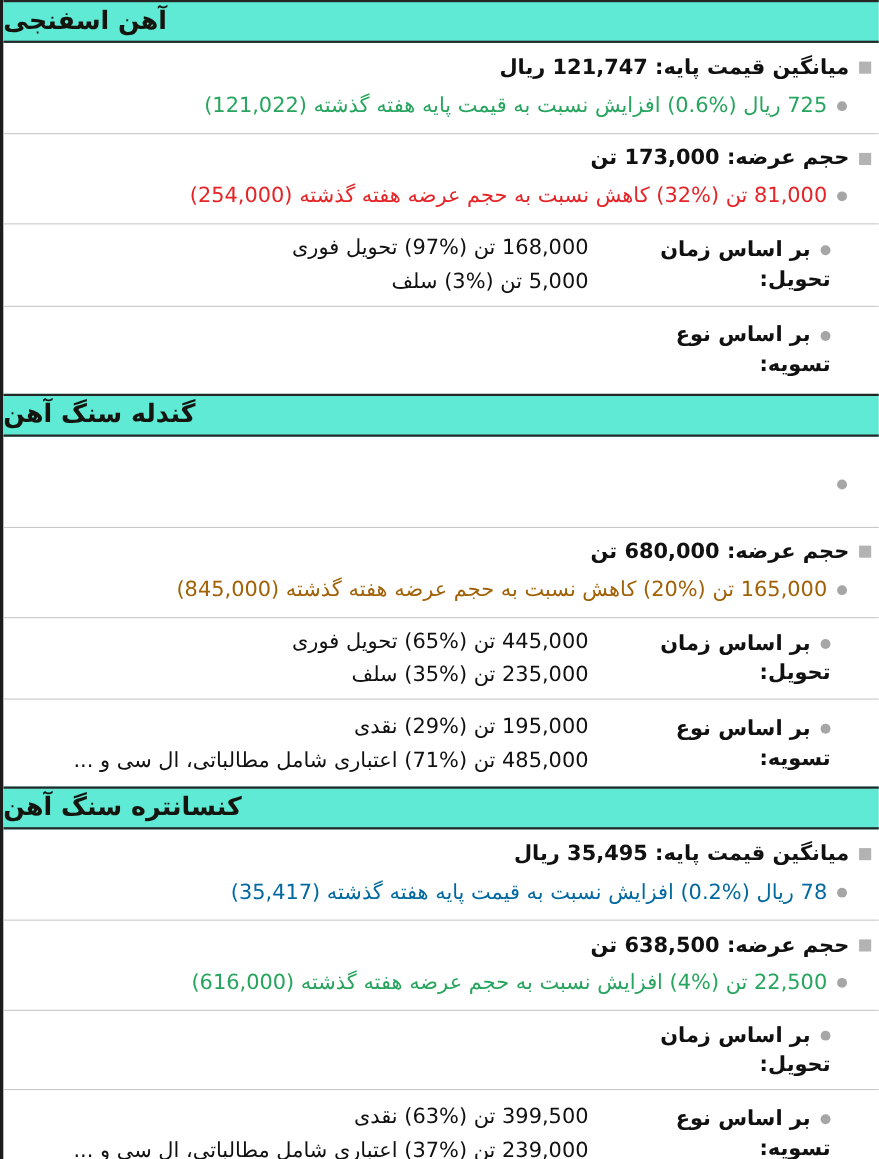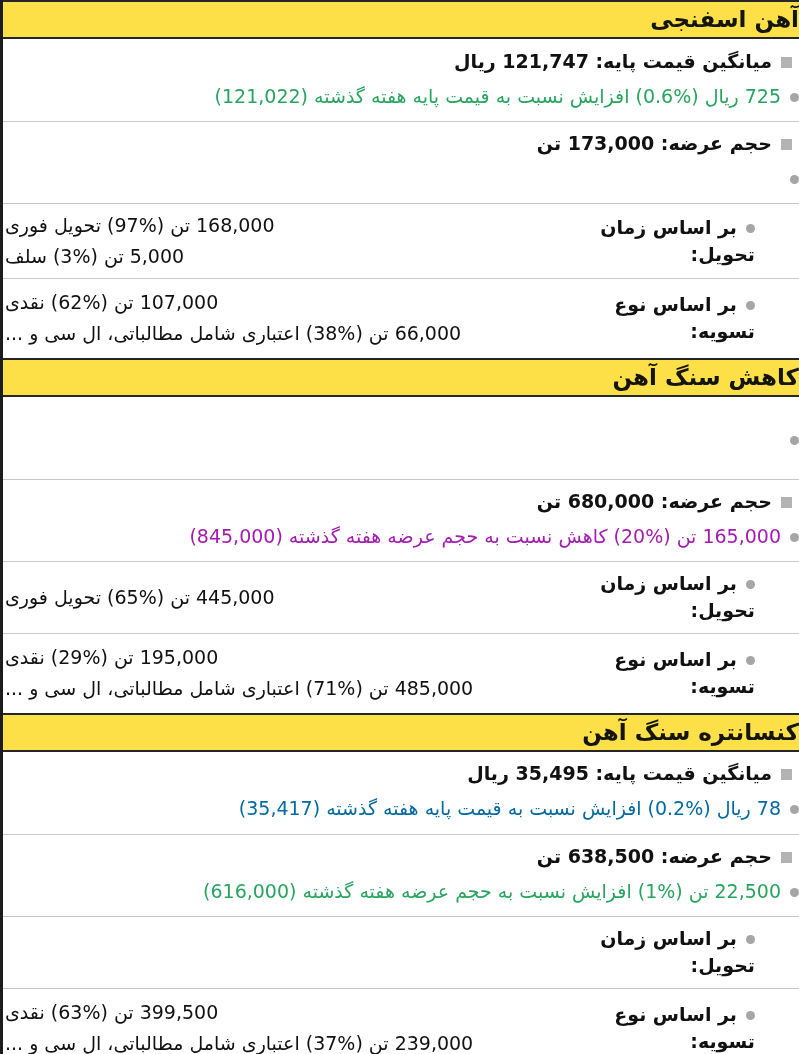--- a/index.html
+++ b/index.html
@@ -4,60 +4,61 @@
 <style>
   html,body{margin:0;padding:0;background:#ffffff;}
   .report{
     width:799px;height:1054px;box-sizing:border-box;
     direction:rtl;
     border-left:3px solid #1c1c1c;
     font-family:"DejaVu Sans",sans-serif;
     color:#111;overflow:hidden;background:#ffffff;
   }
   .sec-header{
-    background:#fde047;
+    background:#5eead4;
     border-top:2px solid #262626;
     border-bottom:2px solid #262626;
-    text-align:right;
+    text-align:left;
     font-weight:bold;
     font-size:23px;
     padding:4px 0 5px;
     color:#15150f;
   }
   .row{box-sizing:border-box;}
   .row + .row{border-top:1px solid #c9c9c9;}
   .metric-row{
     min-height:82px;
     display:flex;flex-direction:column;justify-content:center;
     padding:7px 0 9px;
   }
   .metric-main{
     font-weight:bold;font-size:19px;line-height:1.45;
     padding-right:7px;
   }
   .metric-sub{
     font-size:19px;line-height:1.45;margin-top:7px;
+    padding-right:29px;
   }
   .bullet{display:inline-block;vertical-align:middle;margin-left:9px;}
   .bullet.square{width:11px;height:11px;background:#b3b3b3;}
   .bullet.circle{width:9px;height:9px;border-radius:50%;background:#a6a6a6;}
   .split-row{
     display:flex;align-items:center;
     min-height:72px;padding:6px 0;
   }
   .split-row.tall{min-height:80px;}
   .split-label{
     width:254px;box-sizing:border-box;
     padding-right:44px;
     font-weight:bold;font-size:19px;line-height:1.4;
     flex:0 0 auto;
   }
   .split-values{
     flex:1 1 auto;
-    text-align:left;
+    text-align:right;
     font-size:19px;line-height:1.62;
     padding-left:2px;padding-right:10px;
   }
 </style>
 </head>
 <body>
 
 <div class="report">
 
   <section>
@@ -70,66 +71,63 @@
       </div>
       <div class="metric-sub">
         <span class="bullet circle"></span><span style="color: rgb(39, 165, 94);">725 ریال (%0.6) افزایش نسبت به قیمت پایه هفته گذشته (121,022)</span>
       </div>
     </div>
     <div class="row metric-row">
       <div class="metric-main">
         <span class="bullet square"></span><span>حجم عرضه: 173,000 تن</span>
       </div>
       <div class="metric-sub">
-        <span class="bullet circle"></span>
+        <span class="bullet circle"></span><span style="color: rgb(229, 36, 39);">81,000 تن (%32) کاهش نسبت به حجم عرضه هفته گذشته (254,000)</span>
       </div>
     </div>
     <div class="row split-row">
       <div class="split-label">
         <span class="bullet circle"></span><span>بر اساس زمان تحویل:</span>
       </div>
       <div class="split-values">
         <div>168,000 تن (%97) تحویل فوری</div>
         <div>5,000 تن (%3) سلف</div>
       </div>
     </div>
     <div class="row split-row tall">
       <div class="split-label">
         <span class="bullet circle"></span><span>بر اساس نوع تسویه:</span>
       </div>
-      <div class="split-values">
-        <div>107,000 تن (%62) نقدی</div>
-        <div>66,000 تن (%38) اعتباری شامل مطالباتی، ال سی و ...</div>
-      </div>
     </div>
   </section>
 
   <section>
     <div class="sec-header">
-      <span>کاهش سنگ آهن</span>
+      <span>گندله سنگ آهن</span>
     </div>
     <div class="row metric-row">
       <div class="metric-sub">
         <span class="bullet circle"></span>
       </div>
     </div>
     <div class="row metric-row">
       <div class="metric-main">
         <span class="bullet square"></span><span>حجم عرضه: 680,000 تن</span>
       </div>
       <div class="metric-sub">
-        <span class="bullet circle"></span><span style="color: #a21caf;">165,000 تن (%20) کاهش نسبت به حجم عرضه هفته گذشته (845,000)</span>
+        <span class="bullet circle"></span><span style="color: #a16207;">165,000 تن (%20) کاهش نسبت به حجم عرضه هفته گذشته (845,000)</span>
       </div>
     </div>
     <div class="row split-row">
       <div class="split-label">
         <span class="bullet circle"></span><span>بر اساس زمان تحویل:</span>
       </div>
       <div class="split-values">
         <div>445,000 تن (%65) تحویل فوری</div>
+        <div>235,000 تن (%35) سلف</div>
       </div>
     </div>
     <div class="row split-row tall">
       <div class="split-label">
         <span class="bullet circle"></span><span>بر اساس نوع تسویه:</span>
       </div>
       <div class="split-values">
         <div>195,000 تن (%29) نقدی</div>
         <div>485,000 تن (%71) اعتباری شامل مطالباتی، ال سی و ...</div>
       </div>
@@ -146,21 +144,21 @@
       </div>
       <div class="metric-sub">
         <span class="bullet circle"></span><span style="color: #0369a1;">78 ریال (%0.2) افزایش نسبت به قیمت پایه هفته گذشته (35,417)</span>
       </div>
     </div>
     <div class="row metric-row">
       <div class="metric-main">
         <span class="bullet square"></span><span>حجم عرضه: 638,500 تن</span>
       </div>
       <div class="metric-sub">
-        <span class="bullet circle"></span><span style="color: rgb(39, 165, 94);">22,500 تن (%1) افزایش نسبت به حجم عرضه هفته گذشته (616,000)</span>
+        <span class="bullet circle"></span><span style="color: rgb(39, 165, 94);">22,500 تن (%4) افزایش نسبت به حجم عرضه هفته گذشته (616,000)</span>
       </div>
     </div>
     <div class="row split-row">
       <div class="split-label">
         <span class="bullet circle"></span><span>بر اساس زمان تحویل:</span>
       </div>
     </div>
     <div class="row split-row tall">
       <div class="split-label">
         <span class="bullet circle"></span><span>بر اساس نوع تسویه:</span>

